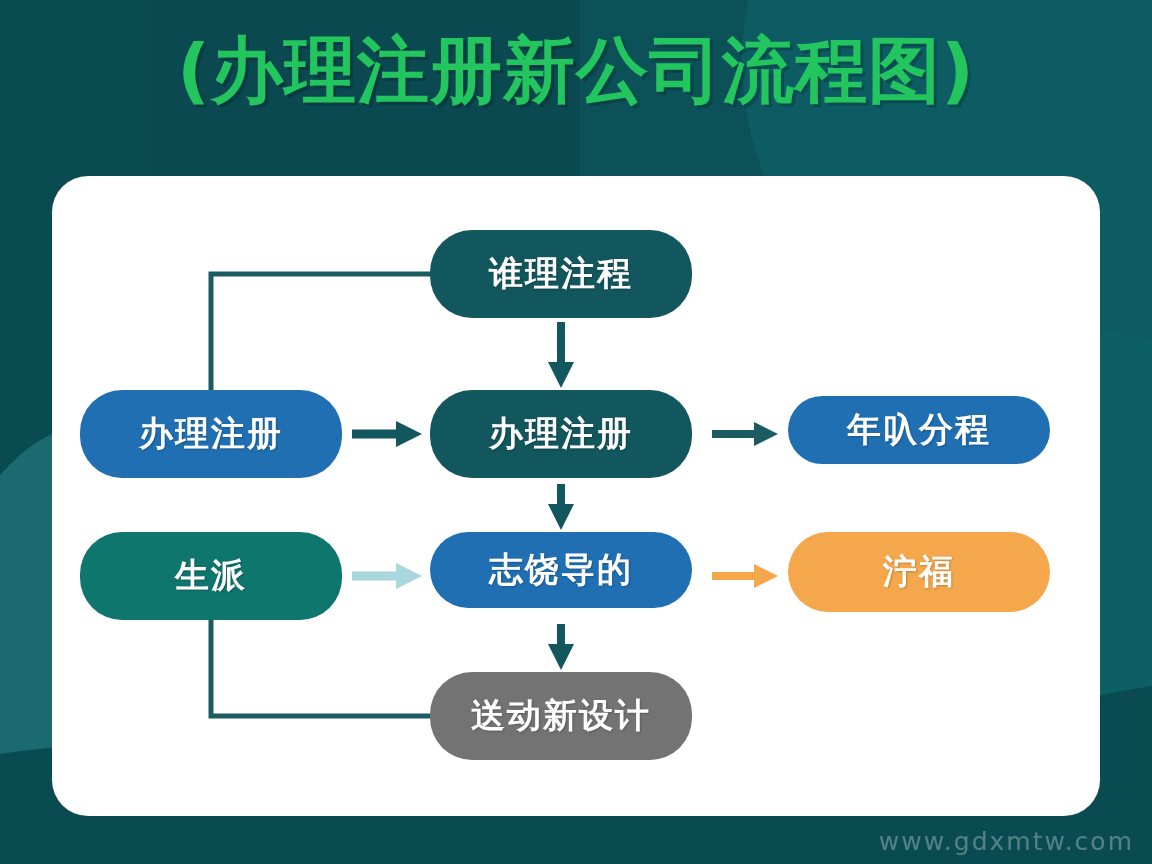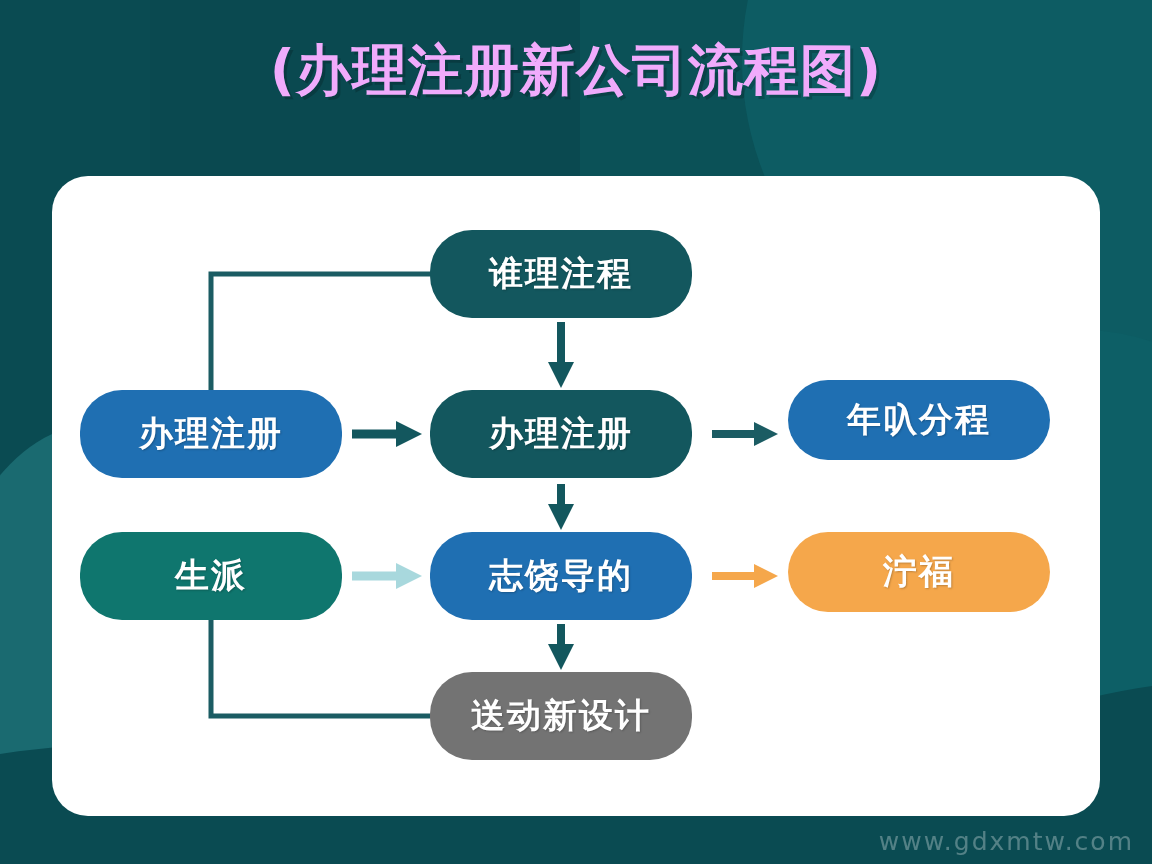--- a/index.html
+++ b/index.html
@@ -73,22 +73,22 @@
   
   .title-wrap {
     position: absolute;
     left: 0; top: 14px;
     width: 1152px;
     text-align: center;
     z-index: 5;
   }
   .title-text {
     display: inline-block;
-    color: #f0abfc;
-    font-size: 55px;
+    color: #22c55e;
+    font-size: 72px;
     line-height: 112px;
     font-weight: bold;
     letter-spacing: 1px;
     font-family: "DejaVu Sans", "Liberation Sans", sans-serif;
     text-shadow: 3px 3px 0 rgba(0,0,0,0.18);
     white-space: nowrap;
   }
 
   
   .card {
@@ -120,23 +120,23 @@
     font-family: "DejaVu Sans", "Liberation Sans", sans-serif;
     text-shadow: 1px 1px 2px rgba(0,0,0,0.22);
     box-sizing: border-box;
     z-index: 3;
   }
 
   
   .n-top     { left: 378px; top: 54px;  width: 262px; height: 88px; }
   .n-left    { left: 28px;  top: 214px; width: 262px; height: 88px; }
   .n-center  { left: 378px; top: 214px; width: 262px; height: 88px; }
-  .n-right   { left: 736px; top: 204px; width: 262px; height: 80px; }
+  .n-right   { left: 736px; top: 220px; width: 262px; height: 68px; }
   .n-left2   { left: 28px;  top: 356px; width: 262px; height: 88px; }
-  .n-center2 { left: 378px; top: 356px; width: 262px; height: 88px; }
+  .n-center2 { left: 378px; top: 356px; width: 262px; height: 76px; }
   .n-right2  { left: 736px; top: 356px; width: 262px; height: 80px; }
   .n-bottom  { left: 378px; top: 496px; width: 262px; height: 88px; }
 
   
   .connectors {
     position: absolute;
     left: 0; top: 0;
     width: 1048px; height: 640px;
     z-index: 2;
     pointer-events: none;

